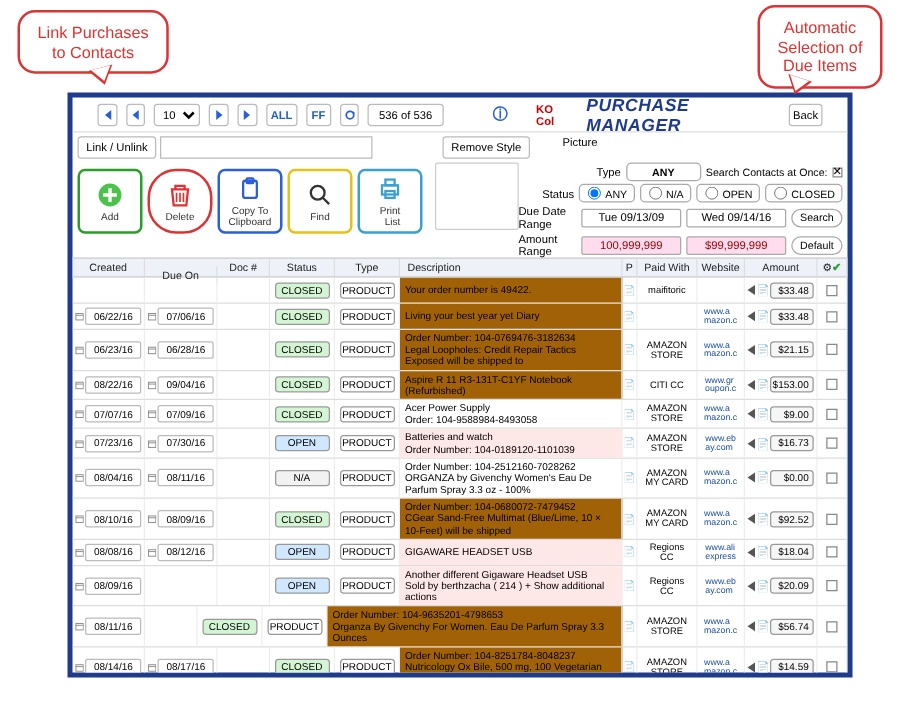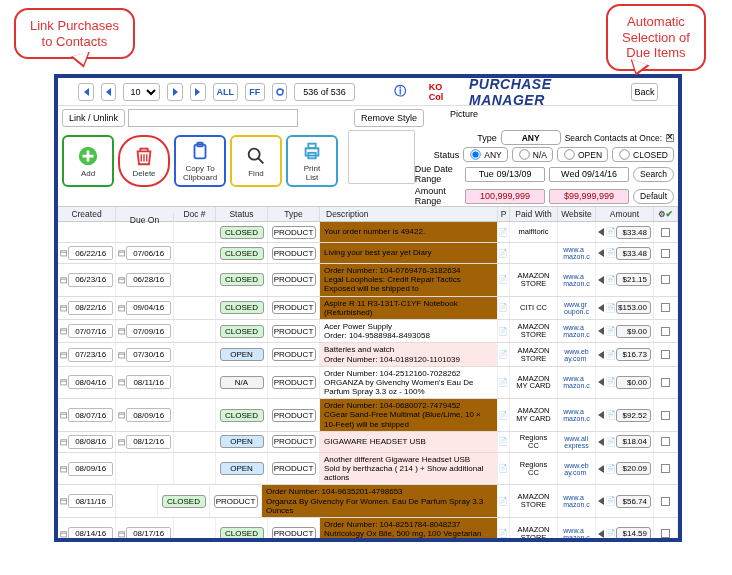--- a/index.html
+++ b/index.html
@@ -180,21 +180,21 @@
               <path d="M14 14l6 6" stroke="#333" stroke-width="2"></path>
             </svg>
         <span class="lab">Find</span>
       </div>
       <div class="bigbtn cyan">
         <svg viewBox="0 0 24 24">
               <rect x="5" y="9" width="14" height="8" fill="none" stroke="#3aa0d0" stroke-width="2"></rect>
               <rect x="8" y="4" width="8" height="5" fill="none" stroke="#3aa0d0" stroke-width="2"></rect>
               <rect x="8" y="14" width="8" height="6" fill="none" stroke="#3aa0d0" stroke-width="2"></rect>
             </svg>
-        <span class="lab" style="white-space:pre-line;text-align:center">Print
+        <span class="lab" style="white-space:pre-line;text-align:right">Print
 List</span>
       </div>
     </div>
     <div class="picture-frame"></div>
 
     <div class="searchpanel">
       <div class="srow">
         <span>Type</span>
         <span class="pill" style="width:60px;justify-content:center;font-weight:bold">ANY</span>
         <span style="font-size:8.5px">Search Contacts at Once:</span>
@@ -570,21 +570,21 @@
           <div class="cell chk">
             <span class="chkbox"></span>
           </div>
         </div>
         <div class="row">
           <div class="cell created">
             <svg class="cal" viewBox="0 0 10 10">
               <rect x="1" y="2" width="8" height="7" fill="none" stroke="#888"></rect>
               <path d="M1 4h8" stroke="#888"></path>
             </svg>
-            <span class="datebox">08/07/16</span>
+            <span class="datebox">08/10/16</span>
           </div>
           <div class="cell due">
             <svg class="cal" viewBox="0 0 10 10">
               <rect x="1" y="2" width="8" height="7" fill="none" stroke="#888"></rect>
               <path d="M1 4h8" stroke="#888"></path>
             </svg>
             <span class="datebox">08/09/16</span>
           </div>
           <div class="cell doc"></div>
           <div class="cell status">

